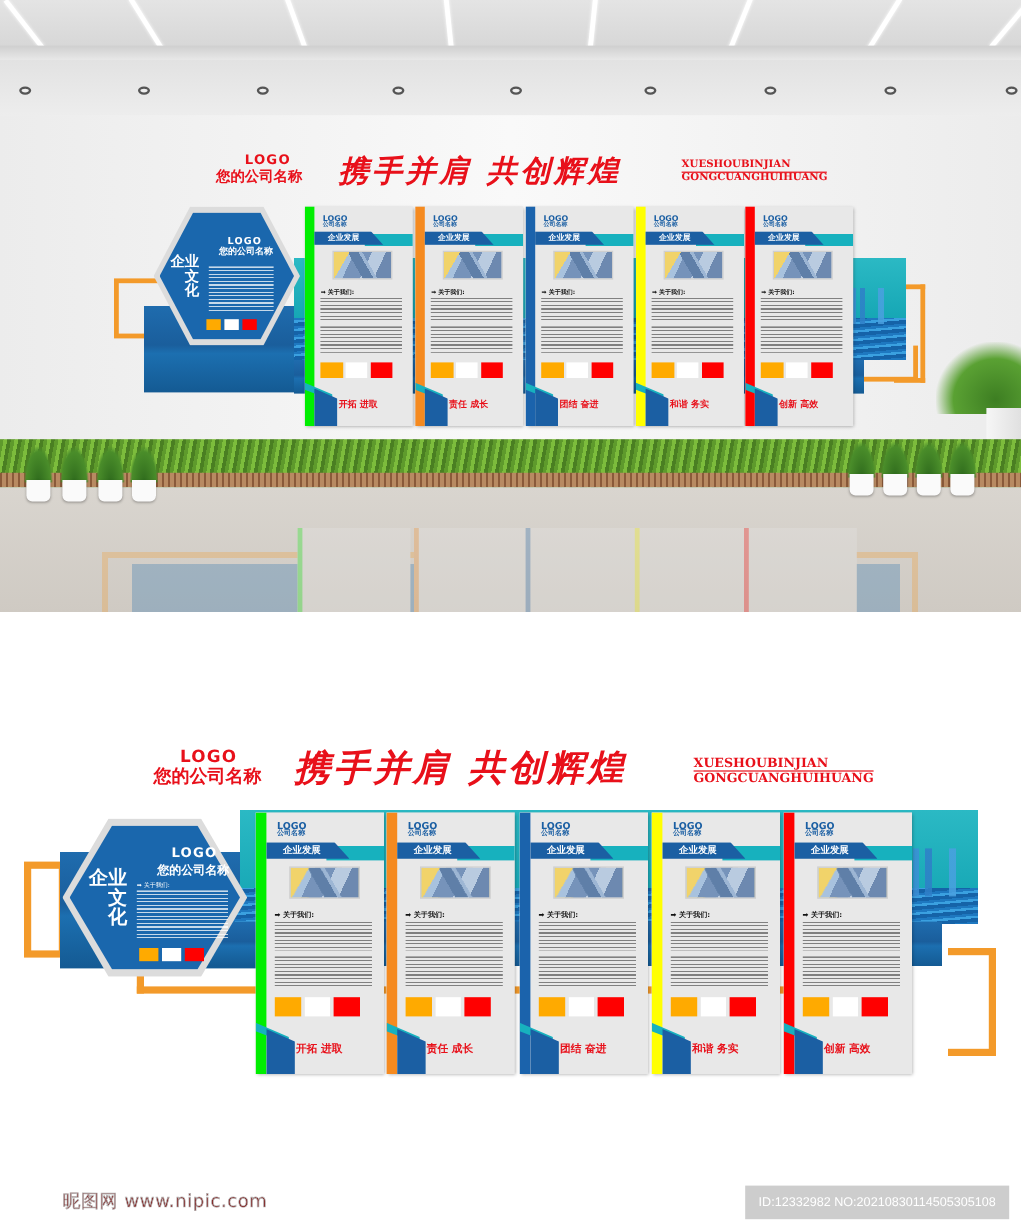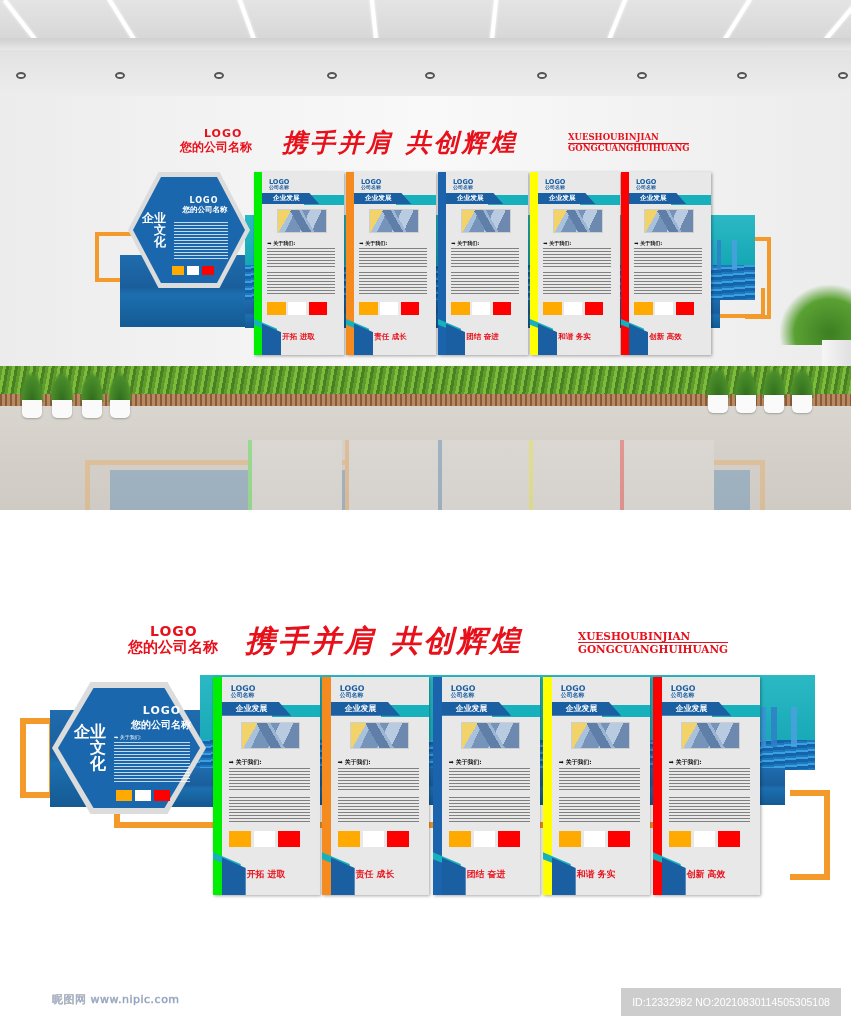--- a/index.html
+++ b/index.html
@@ -61,21 +61,21 @@
   .slogan-company { position: absolute; color: #e8101a; font-weight: bold; white-space: nowrap; line-height: 1; }
   .slogan-main { position: absolute; color: #e8101a; font-weight: bold; font-style: italic; white-space: nowrap; line-height: 1; letter-spacing: 3px; }
   .slogan-pinyin { position: absolute; color: #e8101a; font-family: "DejaVu Serif", serif; font-weight: bold; white-space: nowrap; line-height: 1.15; }
   .slogan-pinyin .l1 { display: block; border-bottom: 1px solid #e8101a; }
   .slogan-pinyin .l2 { display: block; }
 
   .city { position: absolute; background:
       linear-gradient(90deg, transparent 0 10%, #3c8fd6 10% 18%, transparent 18% 26%, #2f7fc8 26% 36%, transparent 36% 60%, #4aa0e0 60% 70%, transparent 70%); opacity: .85; }
 
   
-  .wm-left { position: absolute; left: 12px; top: 992px; font-size: 11px; color: #3b82f6; -webkit-text-stroke: 0.6px #b8b8b8; letter-spacing: .5px; white-space: nowrap; padding-left: 40px; }
+  .wm-left { position: absolute; left: 12px; top: 992px; font-size: 15px; color: #7f1d1d; -webkit-text-stroke: 0.6px #b8b8b8; letter-spacing: .5px; white-space: nowrap; padding-left: 40px; }
   .wm-right { position: absolute; left: 621px; top: 988px; width: 220px; height: 28px; background: #cdcdcd; color: #fff; font-size: 10.5px; line-height: 28px; text-align: center; white-space: nowrap; font-family: "Liberation Sans", sans-serif; }
 </style>
 </head>
 <body>
 
 <div class="scene">
   <div class="ceiling">
     <div class="beam" style="left:18px;transform:rotate(-38deg)"></div>
     <div class="beam" style="left:120px;transform:rotate(-32deg)"></div>
     <div class="beam" style="left:245px;transform:rotate(-20deg)"></div>

